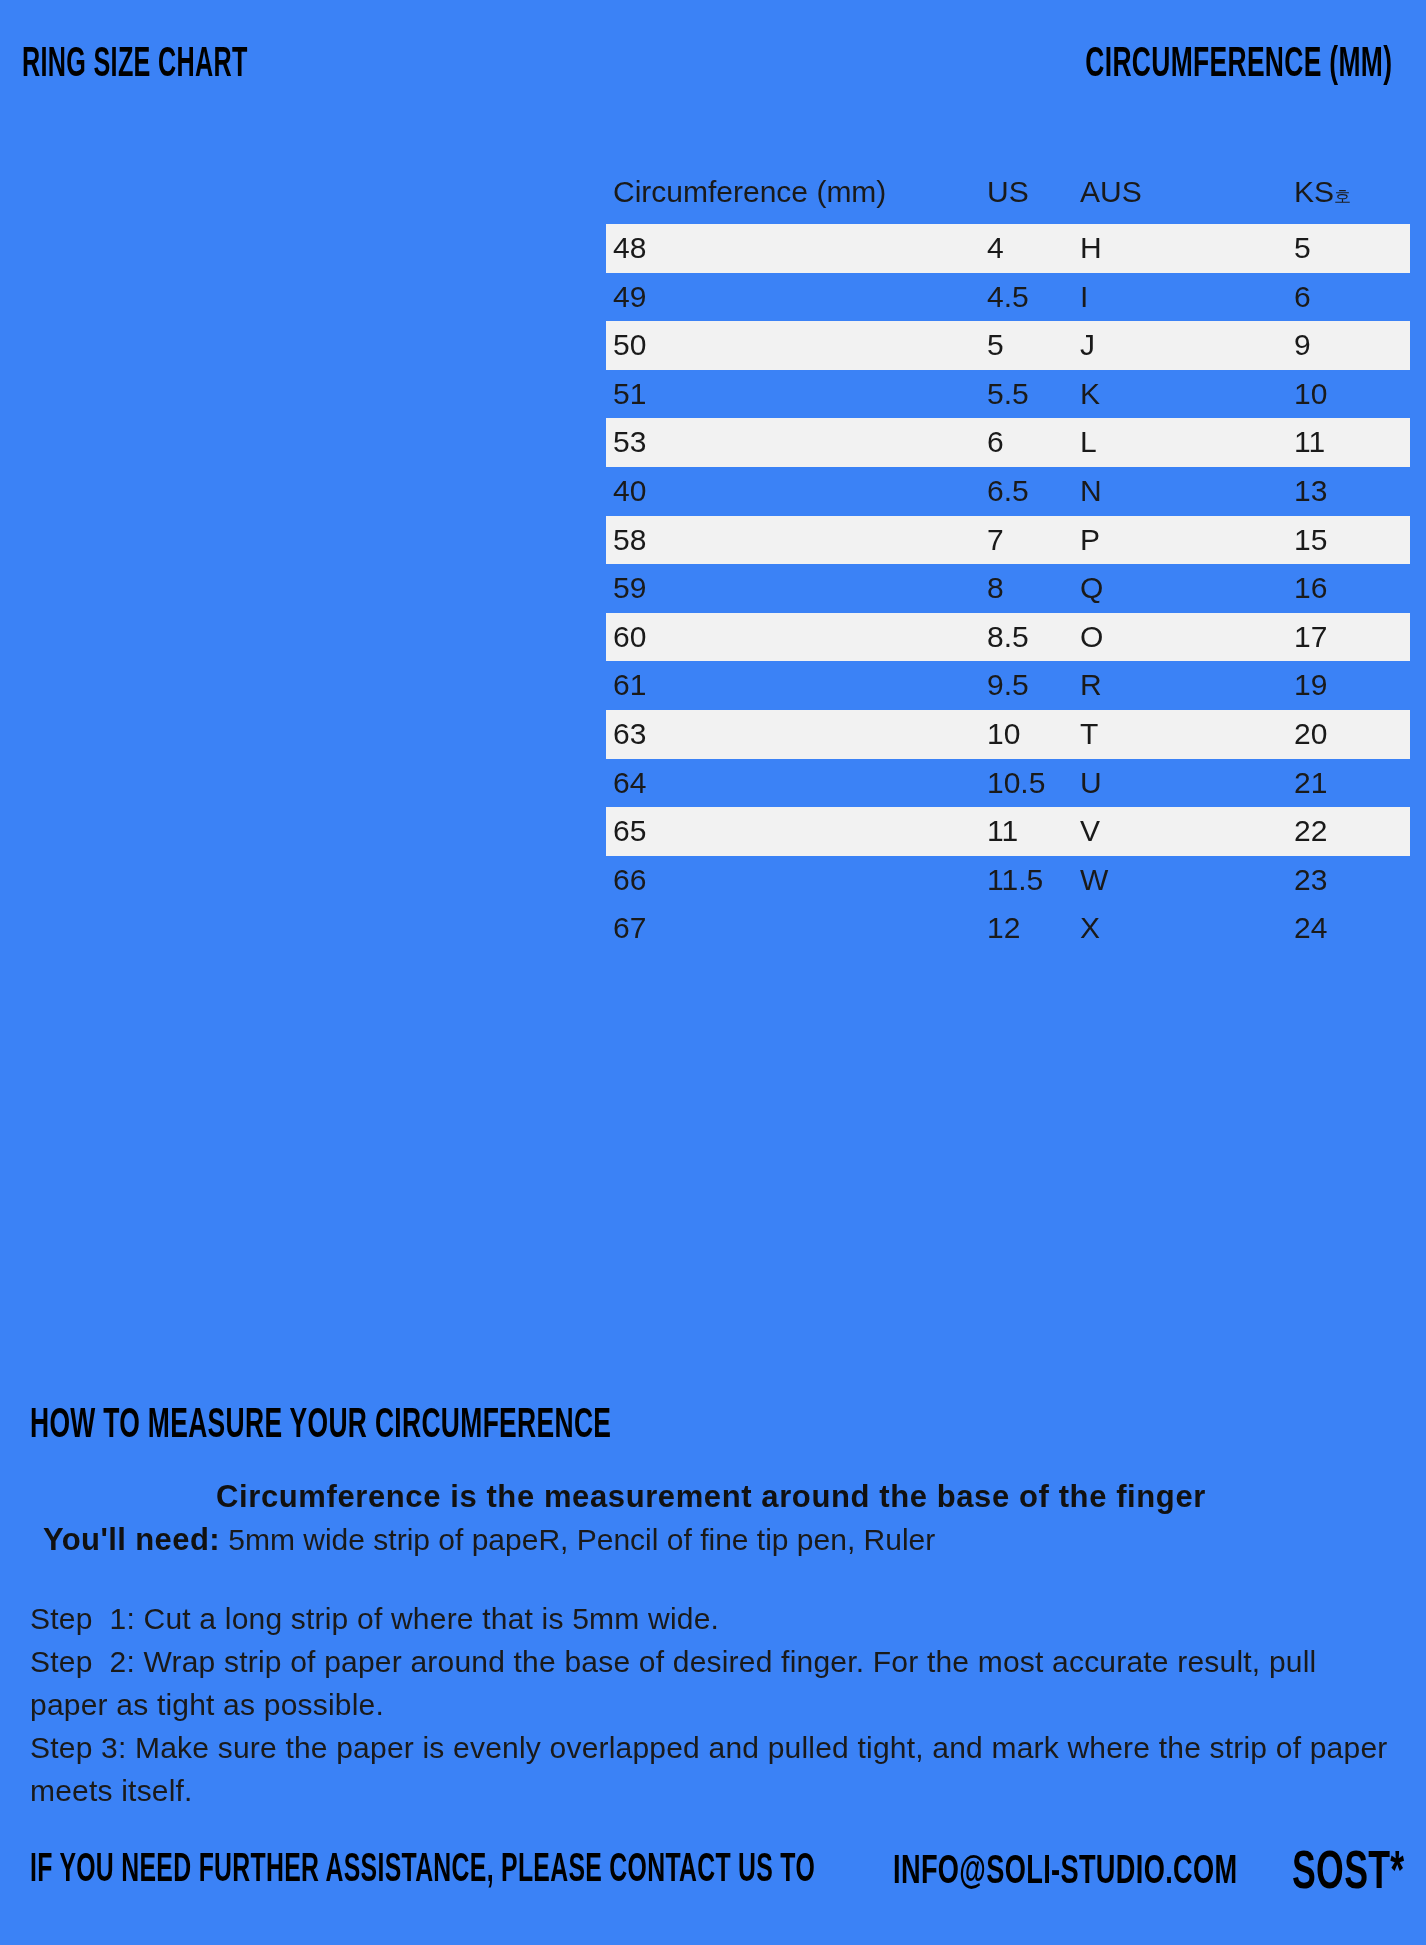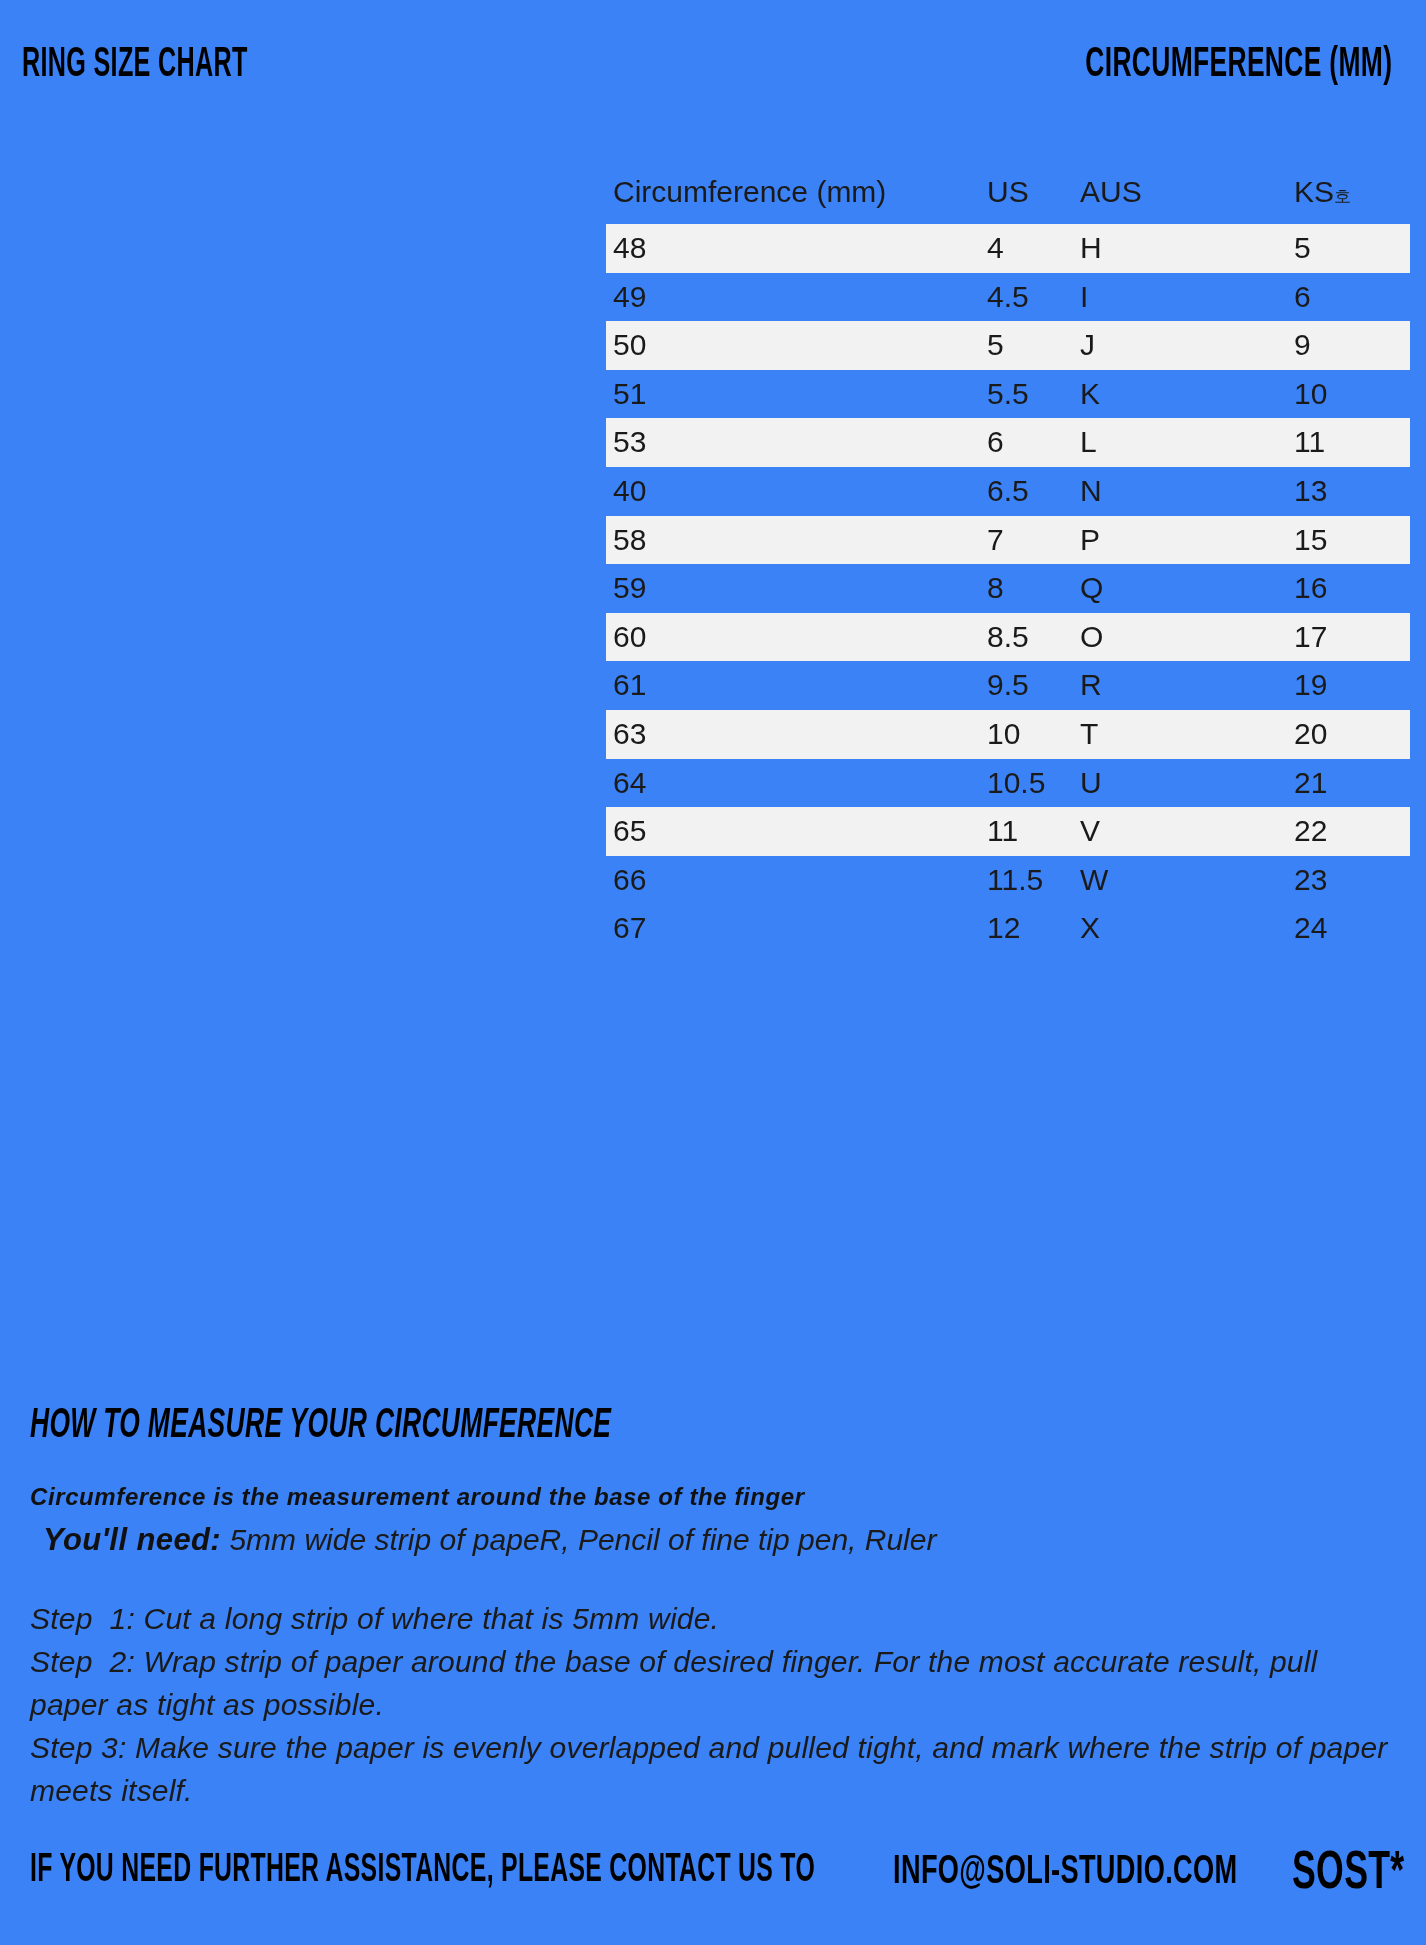--- a/index.html
+++ b/index.html
@@ -28,23 +28,23 @@
   .col { position:absolute; top:0; white-space:nowrap; }
   .c1 { left:7px; }
   .c2 { left:381px; }
   .c3 { left:474px; }
   .c4 { left:688px;text-align:right; }
   .trow { position:relative; height:48.6px; line-height:48.6px; }
   .trow.shaded { background:#f2f2f2; }
   .ks-sub { font-size:17px; }
 
   
-  .howto { position:absolute; left:30px; top:1402px; width:1362px; font-size:30px; line-height:43px;font-style:italic; }
+  .howto { position:absolute; left:30px; top:1402px; width:1362px; font-size:30px; line-height:43px; }
   .howto-heading { font-size:42px; line-height:1; transform:scaleX(0.63); transform-origin:left top; }
-  .bold-line { margin:27px 0 0 0; font-weight:700; font-size:24px; letter-spacing:0.6px; color:#111; }
+  .bold-line { margin:27px 0 0 0; font-weight:700; font-size:31px; letter-spacing:0.6px; color:#111;text-align:center; }
   .need-line { margin:0; white-space:pre-wrap; }
   .need-line b { font-weight:700; font-size:31px; letter-spacing:0.4px; color:#111;margin-left:13px; }
   .steps { margin-top:36px; }
   .step { white-space:pre-wrap; letter-spacing:0.2px; }
 
   
   .footer { position:absolute; left:0; right:0; top:1845px; height:52px; }
   .footer-left  { position:absolute; left:30px;  top:0;    font-size:40px; transform:scaleX(0.62); transform-origin:left top; }
   .footer-email { position:absolute; left:893px; top:2px;  font-size:40px; transform:scaleX(0.68); transform-origin:left top; text-decoration:none; color:#000; }
   .footer-brand { position:absolute; right:21px; top:-7px; font-size:54px; transform:scaleX(0.66); transform-origin:right top; }

